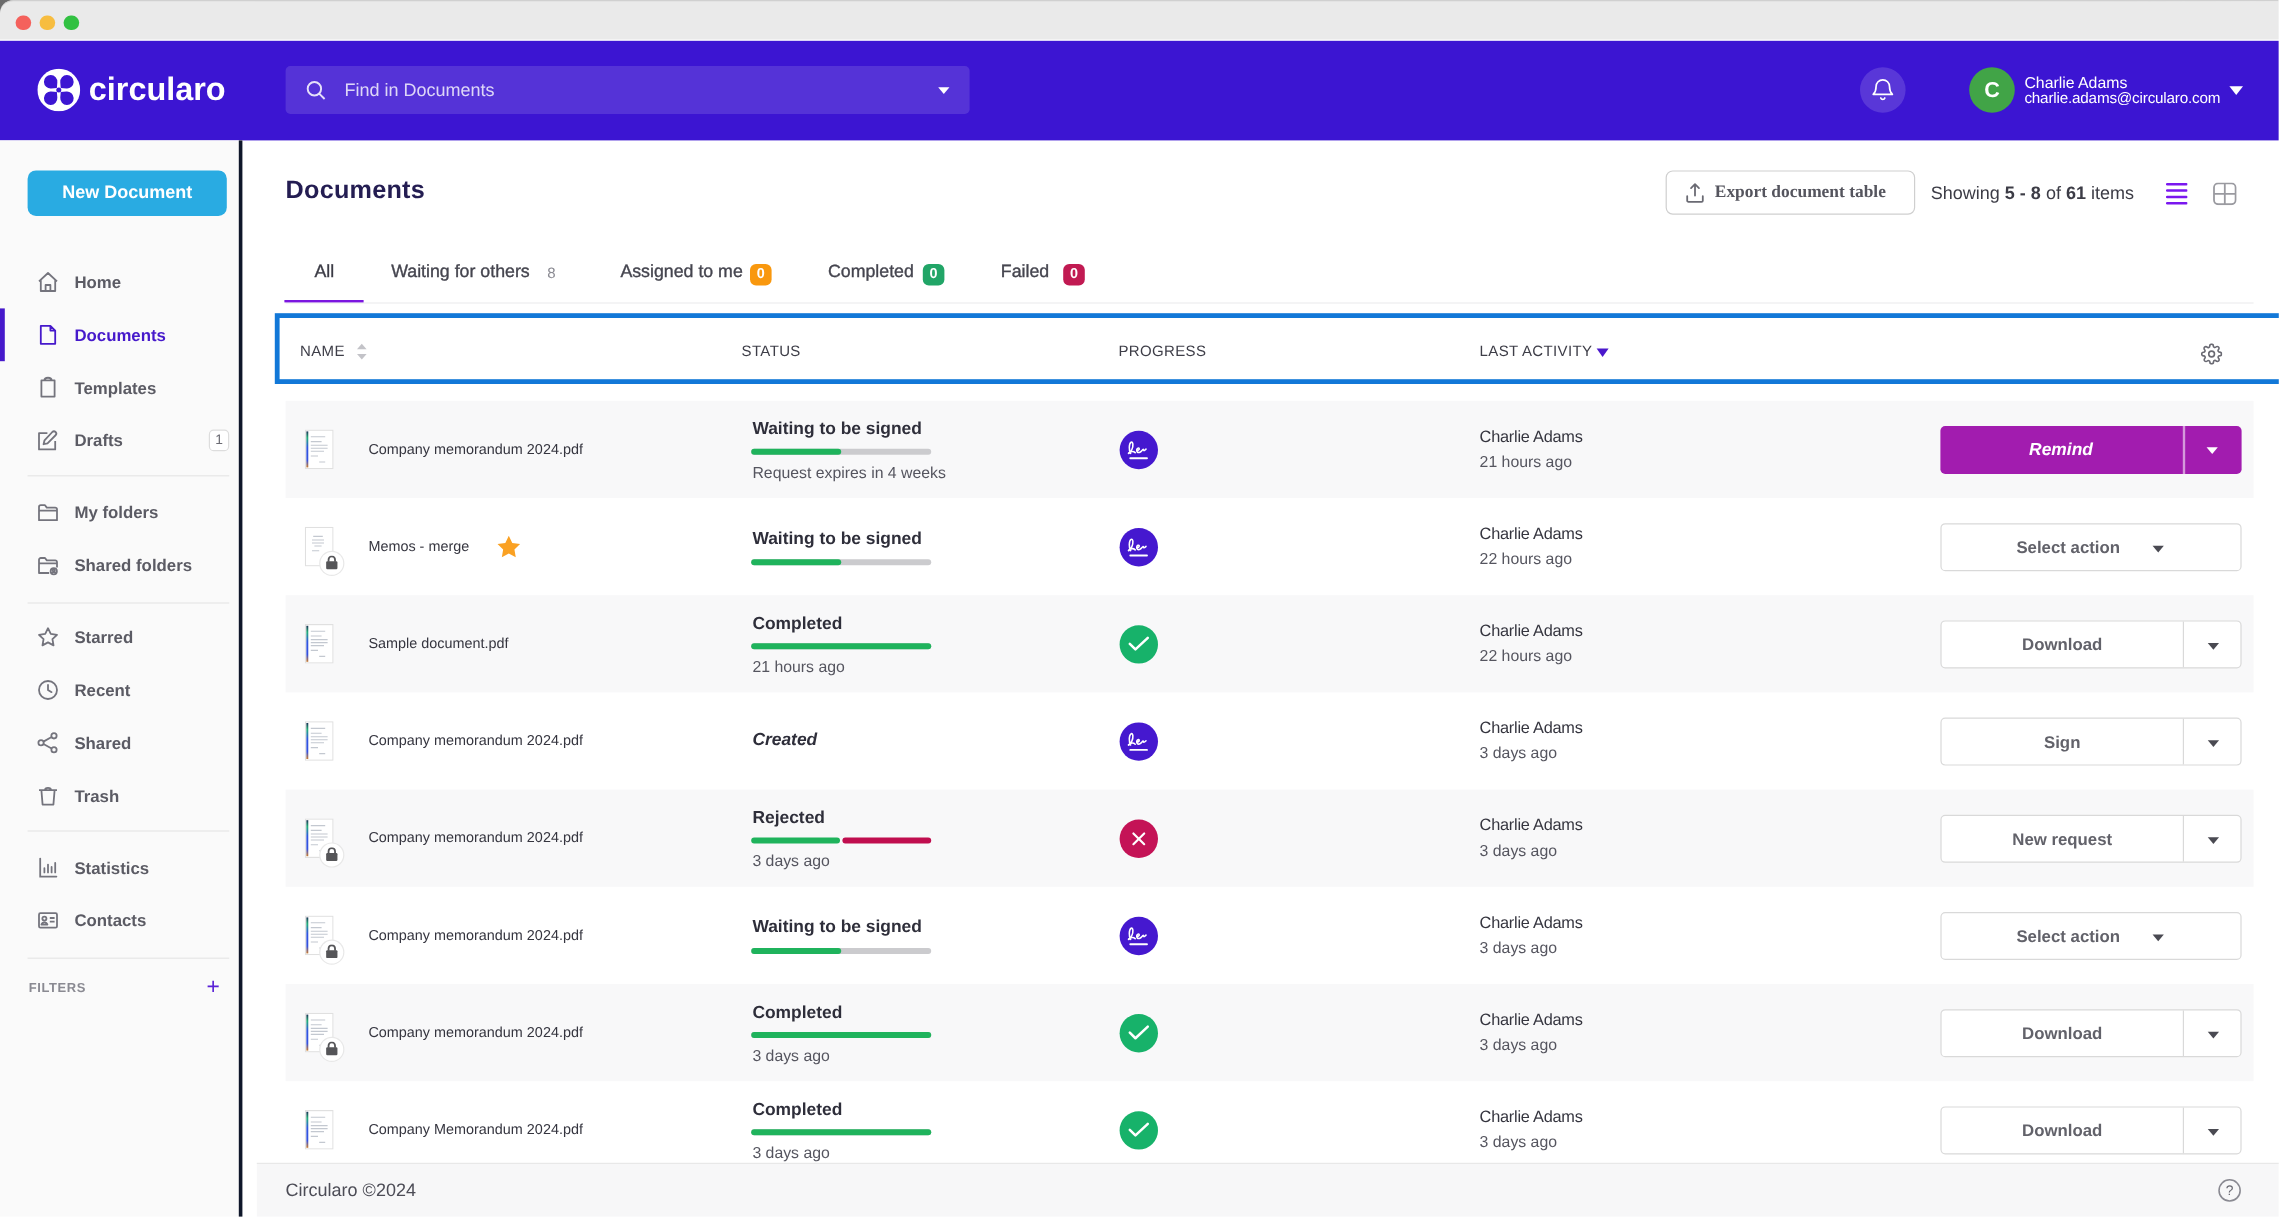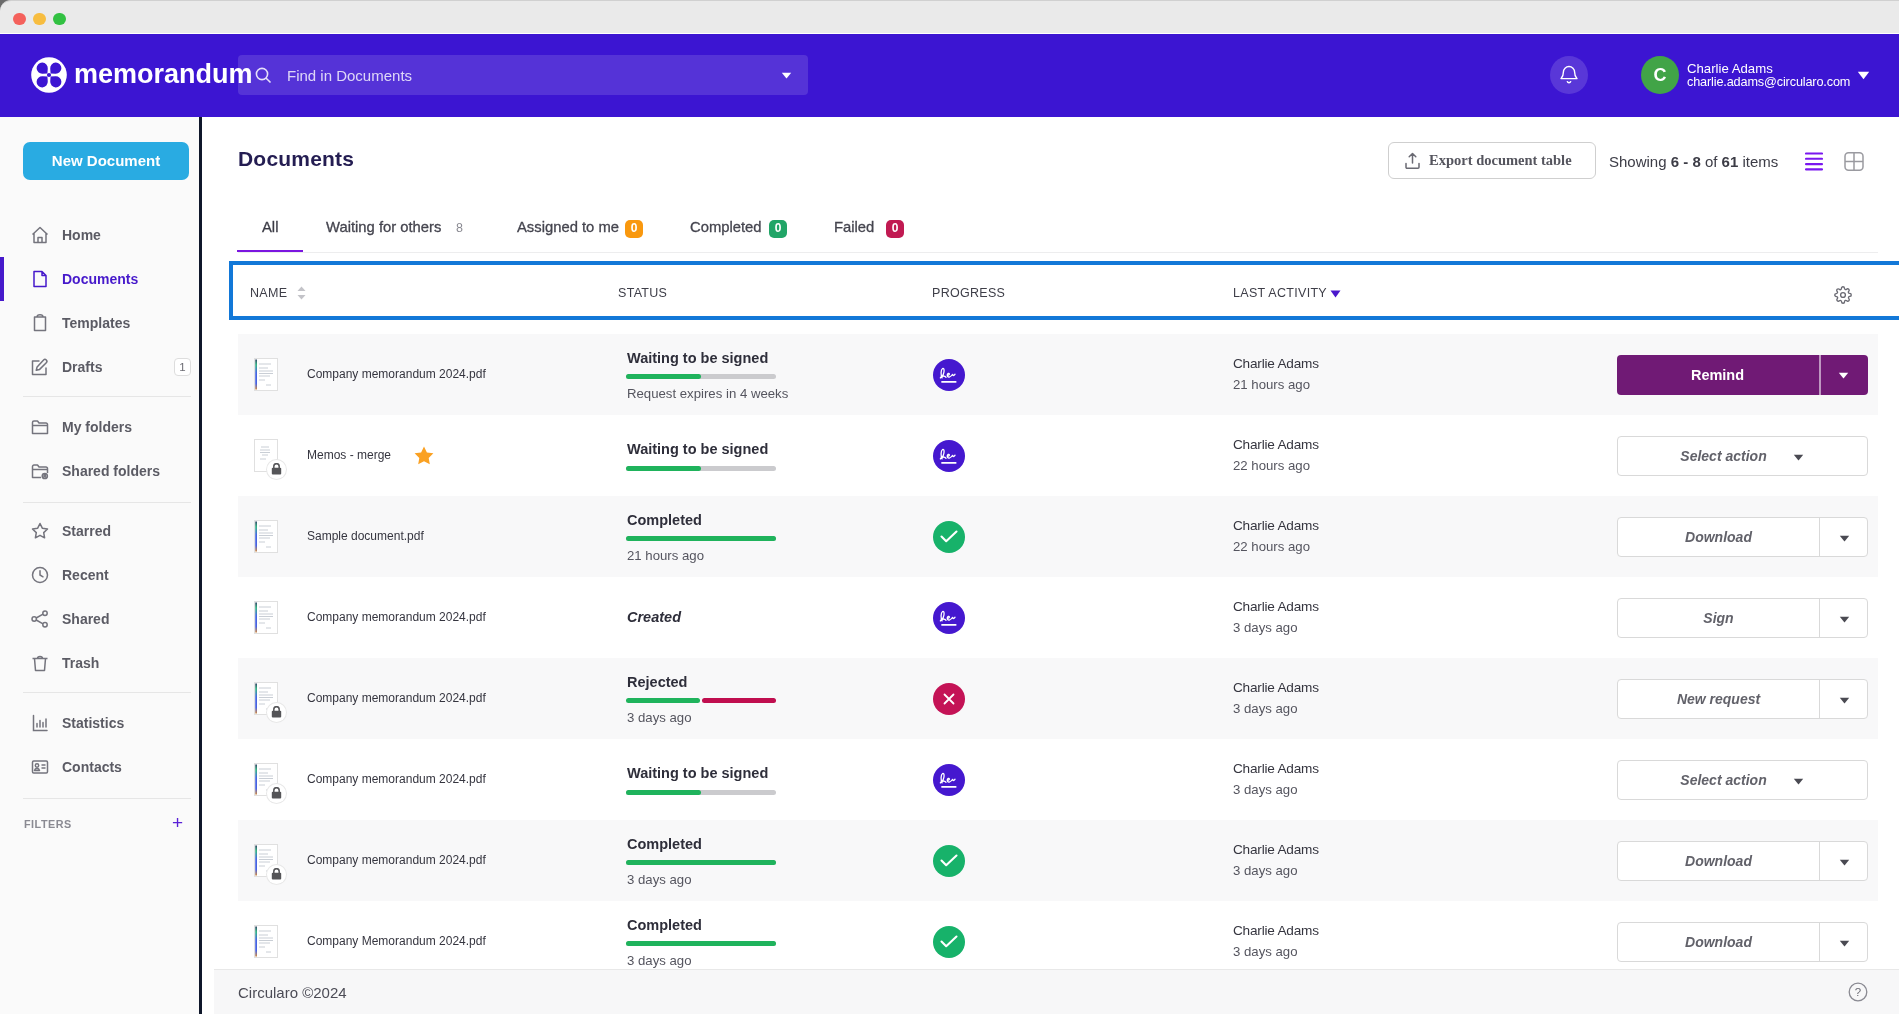--- a/index.html
+++ b/index.html
@@ -61,23 +61,23 @@
 .ficon { position:absolute; left:16px; top:24.5px; }
 .fname { position:absolute; left:69px; top:0; line-height:81px; font-size:12px; color:#35353f; }
 .sttl { position:absolute; left:389px; font-size:14.5px; font-weight:bold; color:#2e2e3a; }
 .bar { position:absolute; left:388px; width:150px; height:5px; border-radius:2.5px; background:#cbcbce; }
 .bar .fill { position:absolute; left:0; top:0; height:5px; border-radius:2.5px; background:#1fb35c; }
 .cap { position:absolute; left:389px; font-size:13.2px; color:#55555f; }
 .pcircle { position:absolute; left:694.5px; width:32px; height:32px; border-radius:50%; }
 .act1 { position:absolute; left:995px; font-size:13.6px; color:#35353f; letter-spacing:-0.2px; }
 .act2 { position:absolute; left:995px; font-size:13.2px; color:#55555f; }
 .btn { position:absolute; left:1379px; top:21px; width:251px; height:40px; border-radius:4px; }
-.btn.white { border:1px solid #d9d9d9; background:#fff;font-style:italic; }
+.btn.white { border:1px solid #d9d9d9; background:#fff; }
 .btn .t { position:absolute; top:0; line-height:38px; width:201px; text-align:center; font-size:14px; font-weight:bold; color:#62626a; }
-.btn.blue { background:#701a75; }
+.btn.blue { background:#a21caf;font-style:italic; }
 .btn.blue .t { color:#fff; line-height:40px; font-size:14.5px; }
 .btn .dividerw { position:absolute; left:202px; top:0; width:2px; height:40px; background:rgba(255,255,255,0.55); }
 .btn .dividerg { position:absolute; left:201px; top:0; width:1px; height:38px; background:#d9d9d9; }
 
 .lockb { position:absolute; left:28.5px; top:45px; width:19px; height:19px; border-radius:50%; background:#fff; box-shadow:0 0 0 1px #e8e8e8; }
 .sttl.l3 { top:16px; } .cap.l3 { top:52.5px; } .bar.l3 { top:40.5px; }
 .sttl.l2 { top:26.5px; } .bar.l2 { top:51.5px; }
 .sttl.l1 { top:32px;font-style:italic; }
 .act1 { top:22.5px; } .act2 { top:43px; }
 .pcircle { top:25px; }
@@ -97,21 +97,21 @@
   <svg class="logoc" width="36" height="36" viewBox="0 0 36 36">
     <circle cx="18" cy="18" r="17.8" fill="#fff"></circle>
     <g fill="#3c15d2">
       <path d="M16.4 16.4 L11.66 16.78 A5.6 5.6 0 1 1 16.78 11.66 Z"></path>
       <path d="M16.4 16.4 L11.66 16.78 A5.6 5.6 0 1 1 16.78 11.66 Z" transform="rotate(90 18 18)"></path>
       <path d="M16.4 16.4 L11.66 16.78 A5.6 5.6 0 1 1 16.78 11.66 Z" transform="rotate(180 18 18)"></path>
       <path d="M16.4 16.4 L11.66 16.78 A5.6 5.6 0 1 1 16.78 11.66 Z" transform="rotate(270 18 18)"></path>
       <circle cx="18" cy="18" r="2.1"></circle>
     </g>
   </svg>
-  <div class="wordmark">memorandum</div>
+  <div class="wordmark">circularo</div>
   <div class="search">
     <svg style="position:absolute;left:16px;top:11px" width="19" height="19" viewBox="0 0 19 19" fill="none" stroke="rgba(255,255,255,0.85)" stroke-width="1.6">
       <circle cx="8" cy="8" r="5.6"></circle>
         <line x1="12.2" y1="12.2" x2="16.5" y2="16.5"></line>
     </svg>
     <div class="ph">Find in Documents</div>
     <svg style="position:absolute;left:543px;top:17px" width="11" height="7" viewBox="0 0 11 7">
         <path d="M0.8 0.8 L5.5 6.4 L10.2 0.8 Z" fill="#fff"></path>
       </svg>
   </div>
@@ -221,21 +221,21 @@
   <div class="filtplus">+</div>
 </div>
 <div class="h1">Documents</div>
 <div class="exportbtn">
   <svg style="position:absolute;left:15px;top:9px" width="17" height="18" viewBox="0 0 17 18" fill="none" stroke="#6a6a73" stroke-width="1.5" stroke-linecap="round" stroke-linejoin="round">
       <path d="M8.5 11 L8.5 2 M5.2 4.8 L8.5 1.5 L11.8 4.8"></path>
       <path d="M2 11.5 L2 15.2 a1 1 0 0 0 1 1 L14 16.2 a1 1 0 0 0 1 -1 L15 11.5"></path>
     </svg>
   <span>Export document table</span>
 </div>
-<div class="showing">Showing <b>6 - 8</b> of <b>61</b> items</div>
+<div class="showing">Showing <b>5 - 8</b> of <b>61</b> items</div>
 <svg style="position:absolute;left:1805px;top:152px" width="18" height="19" viewBox="0 0 18 19" stroke="#7a17ef" stroke-width="2.1" stroke-linecap="round">
     <path d="M1 1.5 L17 1.5 M1 6.8 L17 6.8 M1 12.1 L17 12.1 M1 17.4 L17 17.4"></path>
   </svg>
 <svg style="position:absolute;left:1844px;top:152px" width="20" height="19" viewBox="0 0 20 19" fill="none" stroke="#9a9aa0" stroke-width="1.5">
     <rect x="1" y="0.8" width="18" height="17.4" rx="3.5"></rect>
     <path d="M10 0.8 L10 18.2 M1 9.5 L19 9.5"></path>
   </svg>
 
 <div class="tab active" style="left:262px">All</div>
 <div class="tab" style="left:326px">Waiting for others</div>

